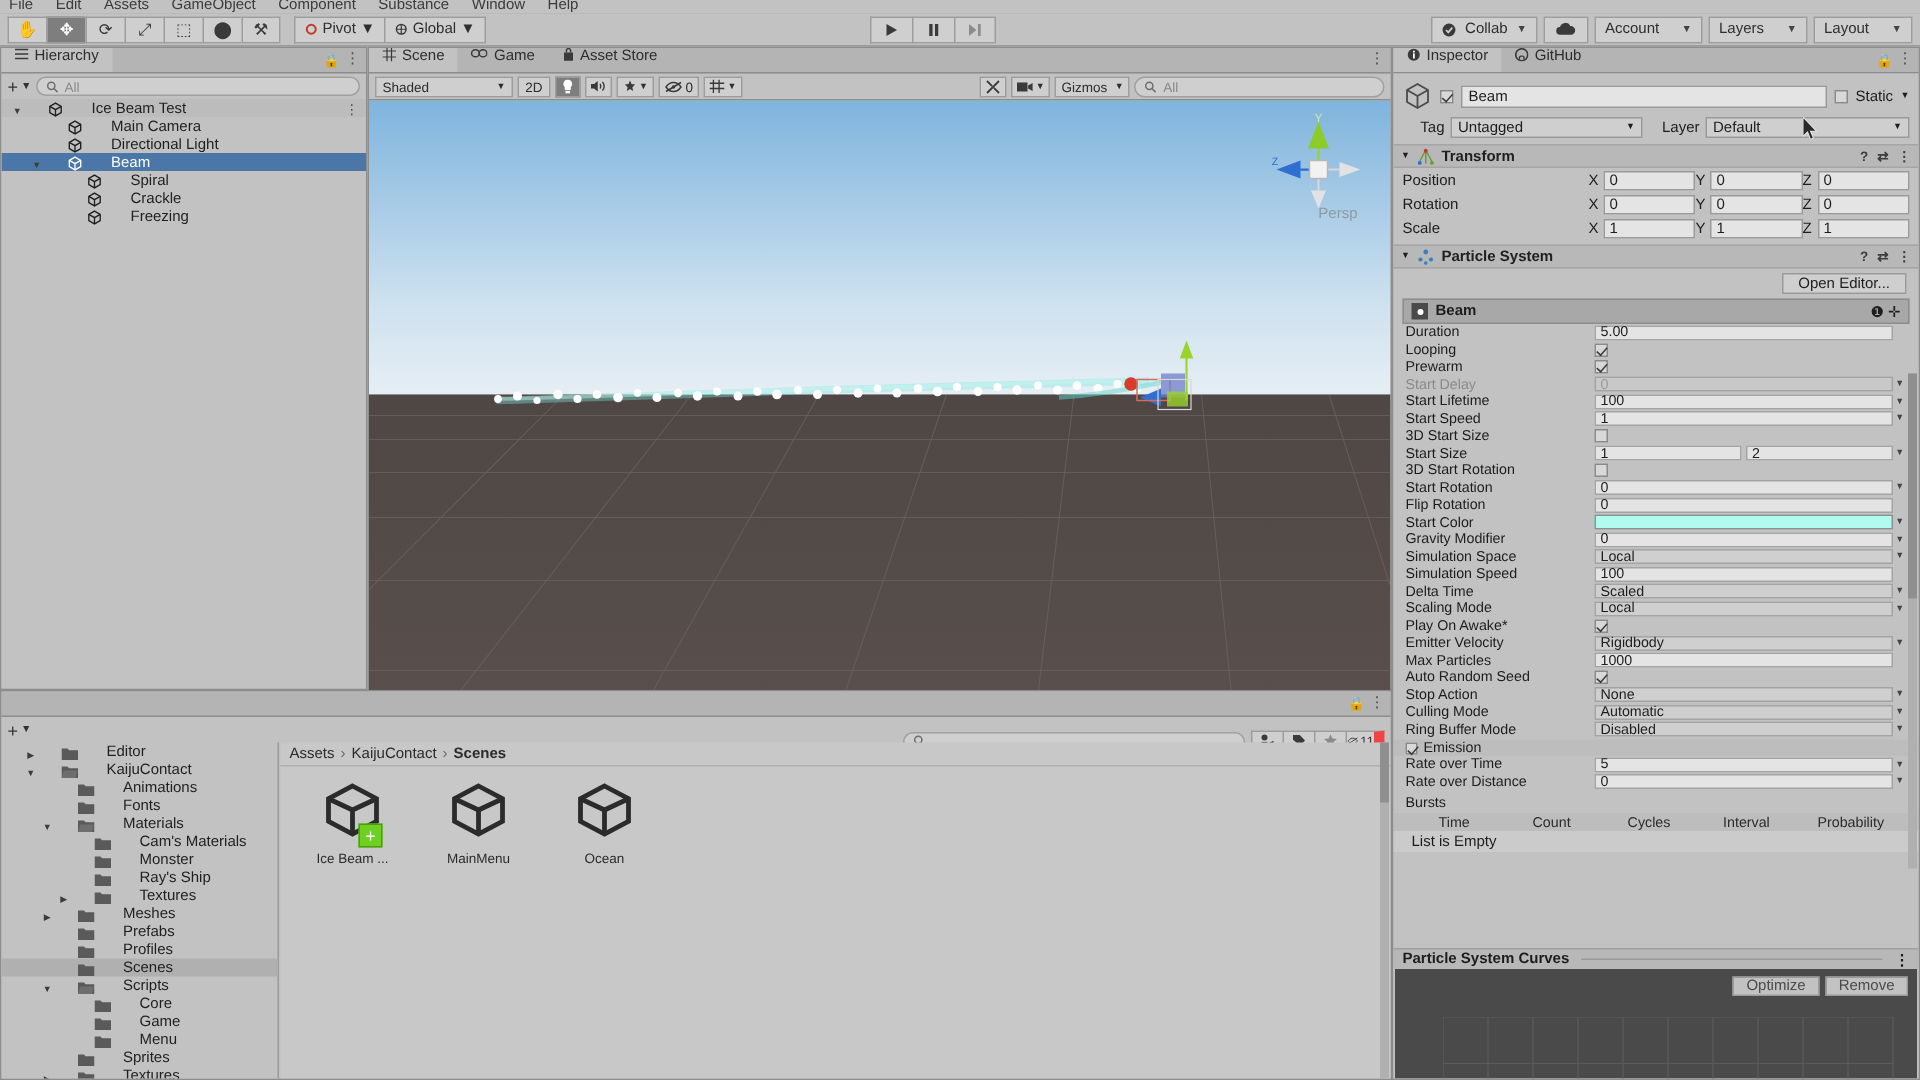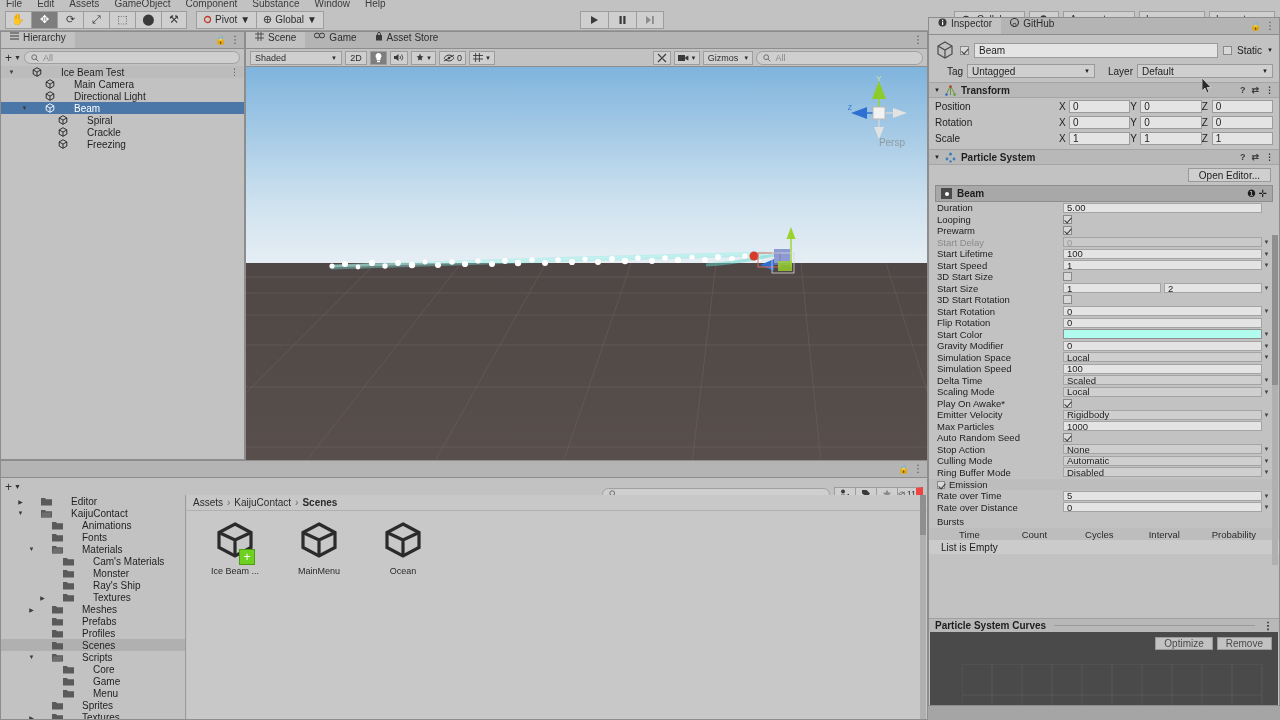--- a/index.html
+++ b/index.html
@@ -67,21 +67,21 @@
   
   #hier { left:0; top:31px; width:245px; height:429px; }
   .hrow2 { height:17px; display:flex; align-items:center; padding:0 4px; gap:3px; background:#c2c2c2; }
   .plusbtn { display:flex; align-items:center; gap:2px; color:#333; font-size:12px; }
   .plusbtn .car { font-size:7px; }
   .srch {
     flex:1; height:13px; background:#cfcfcf; border:1px solid #a0a0a0; border-radius:7px;
     display:flex; align-items:center; padding:0 6px; gap:4px; font-size:9px; color:#8a8a8a;
   }
   .treelist { background:#c2c2c2; height:calc(100% - 34px); overflow:hidden; }
-  .trow { height:12px; display:flex; align-items:center; font-size:10px; color:#1f1f1f; padding-left:4px; position:relative;gap:16px; }
+  .trow { height:12px; display:flex; align-items:flex-end; font-size:10px; color:#1f1f1f; padding-left:4px; position:relative;gap:16px; }
   .trow.sel { background:#4a76a8; color:#fff; }
   .trow.root { background:#bcbcbc; }
   .tri { width:9px; font-size:6px; color:#3b3b3b; display:inline-block; text-align:center; }
   .tri.empty { visibility:hidden; }
   .cubeic { margin-right:3px; display:inline-block; }
   .trow .dots { position:absolute; right:5px; font-size:9px; color:#4a4a4a; }
 
   
   #scene { left:245px; top:31px; width:683px; height:429px; }
   .scenetoolbar {
@@ -119,21 +119,21 @@
   .assets { display:flex; padding:10px 18px; gap:24px; }
   .asset { width:60px; display:flex; flex-direction:column; align-items:center; gap:5px; position:relative; }
   .asset .nm { font-size:9px; color:#2b2b2b; text-align:center; }
   .badge { position:absolute; left:34px; top:28px; width:16px; height:16px; background:#6ed020; border:1px solid #4e9c14; color:#fff; font-size:12px; line-height:14px; text-align:center; }
   .projsrch { position:absolute; right:4px; top:9px; display:flex; align-items:center; gap:0; }
   .projsrch .sb { width:228px; height:13px; background:#cfcfcf; border:1px solid #a0a0a0; border-radius:7px; display:flex; align-items:center; padding:0 6px; gap:4px; font-size:9px; color:#8a8a8a; }
   .projsrch .ib { width:21px; height:14px; background:#cfcfcf; border:1px solid #9d9d9d; border-right:none; display:flex; align-items:center; justify-content:center; font-size:9px; color:#3a3a3a; }
   .projsrch .ib:last-child { border-right:7px solid #ef4444; width:26px; }
 
   
-  #insp { left:928px; top:17px; width:352px; height:689px; }
+  #insp { left:928px; top:31px; width:352px; height:689px; }
   .ins-body { height:calc(100% - 17px); overflow:hidden; position:relative; background:#c2c2c2; }
   .ins-head { display:flex; align-items:center; padding:5px 6px 3px 6px; gap:5px; }
   .nameinput { flex:1; height:15px; background:#e4e4e4; border:1px solid #9a9a9a; display:flex; align-items:center; padding:0 4px; font-size:10px; }
   .taglayer { display:flex; align-items:center; padding:1px 6px 4px 6px; gap:4px; font-size:10px; }
   .dd2 { height:14px; background:#cfcfcf; border:1px solid #9a9a9a; display:flex; align-items:center; justify-content:space-between; padding:0 4px; font-size:10px; }
   .comphdr {
     height:16px; background:#b8b8b8; border-top:1px solid #a5a5a5; border-bottom:1px solid #a5a5a5;
     display:flex; align-items:center; padding:0 5px; gap:5px; font-size:10px; font-weight:bold; color:#1f1f1f;
   }
   .comphdr .hicons { margin-left:auto; display:flex; gap:6px; color:#3d3d3d; font-size:9px; }

